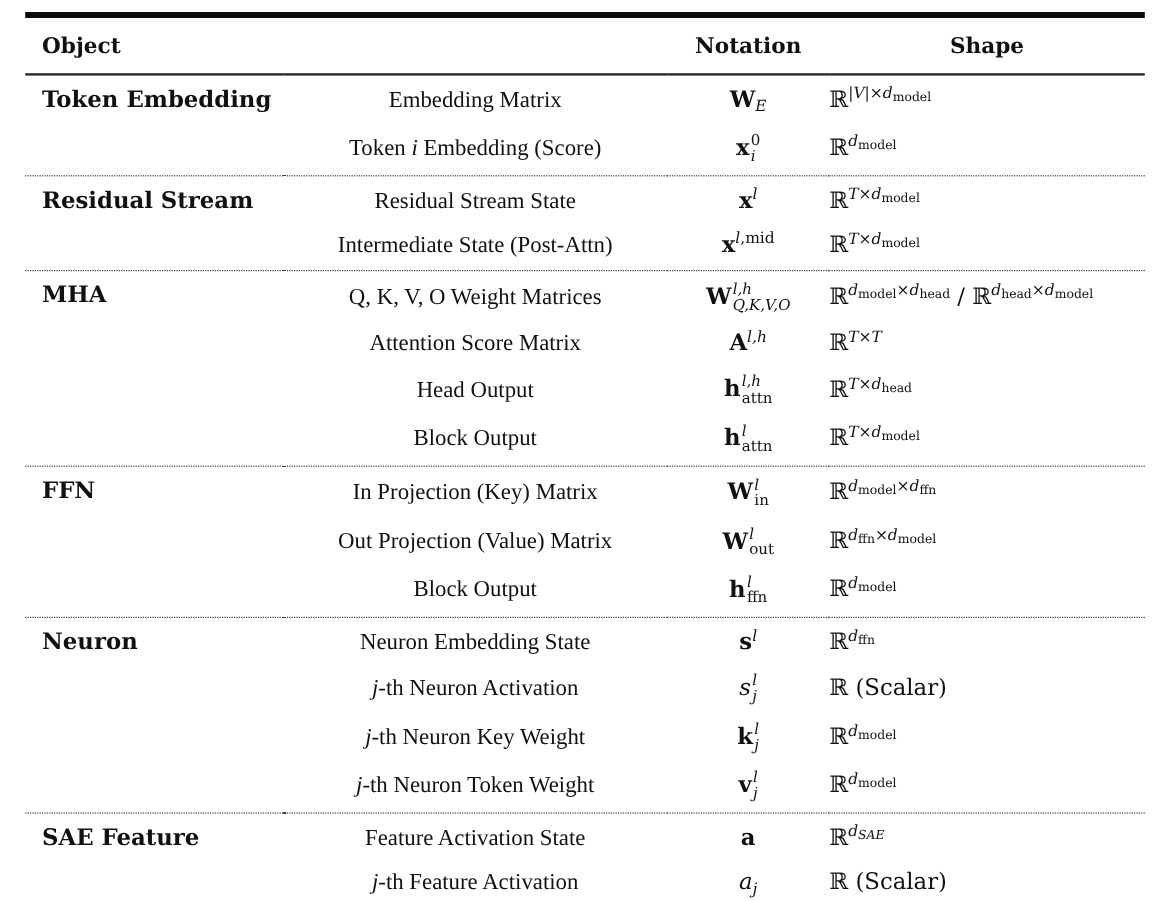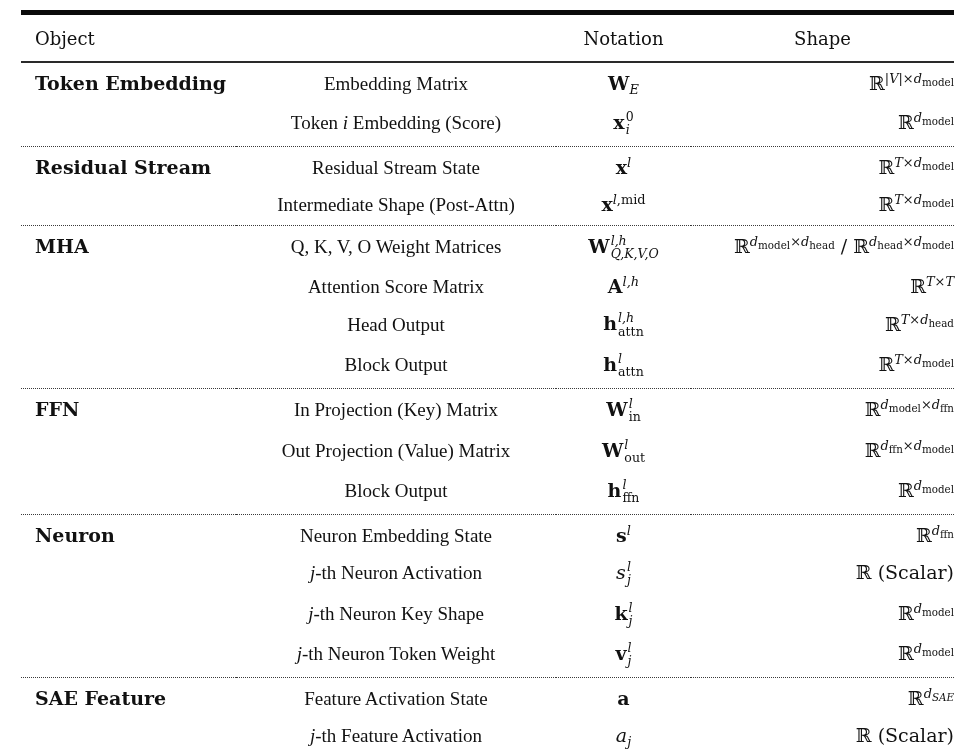--- a/index.html
+++ b/index.html
@@ -31,21 +31,21 @@
     border-collapse: collapse;
     table-layout: fixed;
   }
   col.c-obj   { width: 215px; }
   col.c-desc  { width: 320px; }
   col.c-not   { width: 135px; }
   col.c-shape { width: 263px; }
 
   thead th {
     font-size: 18px;
-    font-weight: 400;
+    font-weight: 700;
     padding: 13px 0 11px 0;
     line-height: 22px;
     border-bottom: 2px solid #2a2a2a;
   }
   thead th.obj-cell   { text-align: left; padding-left: 14px; }
   thead th.not-cell   { text-align: center; }
   thead th.shape-cell { }
 
   tbody.group + tbody.group { border-top: 1px dotted #3a3a3a; }
 
@@ -59,21 +59,21 @@
   tbody tr:last-child  td { padding-bottom: 9px; }
 
   td.obj-cell {
     font-weight: 700;
     padding-left: 14px;
     text-align: left;
     vertical-align: top;
   }
   td.desc-cell  { text-align: center; font-family: Liberation Serif, serif; }
   td.not-cell   { text-align: center; margin-top: 36px; }
-  td.shape-cell { text-align: right; }
+  td.shape-cell { text-align: left; }
 
   
   .m-n  { font-style: normal; }
   .m-i  { font-style: italic; }
   .m-b  { font-weight: 700; font-style: normal; }
   .m-cal{ font-style: italic; }
   .m-bb { font-family: "DejaVu Serif", "DejaVu Sans", serif; font-style: normal; }
 
   .sup {
     font-size: 68%;
@@ -145,21 +145,21 @@
           </tr>
         </tbody>
         <tbody class="group">
           <tr>
             <td class="obj-cell" rowspan="2">Residual Stream</td>
             <td class="desc-cell"><span>Residual Stream State</span></td>
             <td class="not-cell"><span class="m-b">x</span><span class="sup"><span class="m-i">l</span></span></td>
             <td class="shape-cell"><span class="m-bb">ℝ</span><span class="sup"><span class="m-i">T</span><span class="m-n">×</span><span class="m-i">d</span><span class="sub"><span class="m-n">model</span></span></span></td>
           </tr>
           <tr>
-            <td class="desc-cell"><span>Intermediate Shape (Post-Attn)</span></td>
+            <td class="desc-cell"><span>Intermediate State (Post-Attn)</span></td>
             <td class="not-cell"><span class="m-b">x</span><span class="sup"><span class="m-i">l</span><span class="m-n">,mid</span></span></td>
             <td class="shape-cell"><span class="m-bb">ℝ</span><span class="sup"><span class="m-i">T</span><span class="m-n">×</span><span class="m-i">d</span><span class="sub"><span class="m-n">model</span></span></span></td>
           </tr>
         </tbody>
         <tbody class="group">
           <tr>
             <td class="obj-cell" rowspan="4">MHA</td>
             <td class="desc-cell"><span>Q, K, V, O Weight Matrices</span></td>
             <td class="not-cell"><span class="m-b">W</span><span class="ss">
                 <span class="ss-row"><span class="m-i">l,h</span></span>
@@ -225,21 +225,21 @@
           </tr>
           <tr>
             <td class="desc-cell"><i>j</i><span>-th Neuron Activation</span></td>
             <td class="not-cell"><span class="m-i">s</span><span class="ss">
                 <span class="ss-row"><span class="m-i">l</span></span>
                 <span class="ss-row"><span class="m-i">j</span></span>
               </span></td>
             <td class="shape-cell"><span class="m-bb">ℝ</span><span class="m-n"> (Scalar)</span></td>
           </tr>
           <tr>
-            <td class="desc-cell"><i>j</i><span>-th Neuron Key Shape</span></td>
+            <td class="desc-cell"><i>j</i><span>-th Neuron Key Weight</span></td>
             <td class="not-cell"><span class="m-b">k</span><span class="ss">
                 <span class="ss-row"><span class="m-i">l</span></span>
                 <span class="ss-row"><span class="m-i">j</span></span>
               </span></td>
             <td class="shape-cell"><span class="m-bb">ℝ</span><span class="sup"><span class="m-i">d</span><span class="sub"><span class="m-n">model</span></span></span></td>
           </tr>
           <tr>
             <td class="desc-cell"><i>j</i><span>-th Neuron Token Weight</span></td>
             <td class="not-cell"><span class="m-b">v</span><span class="ss">
                 <span class="ss-row"><span class="m-i">l</span></span>

